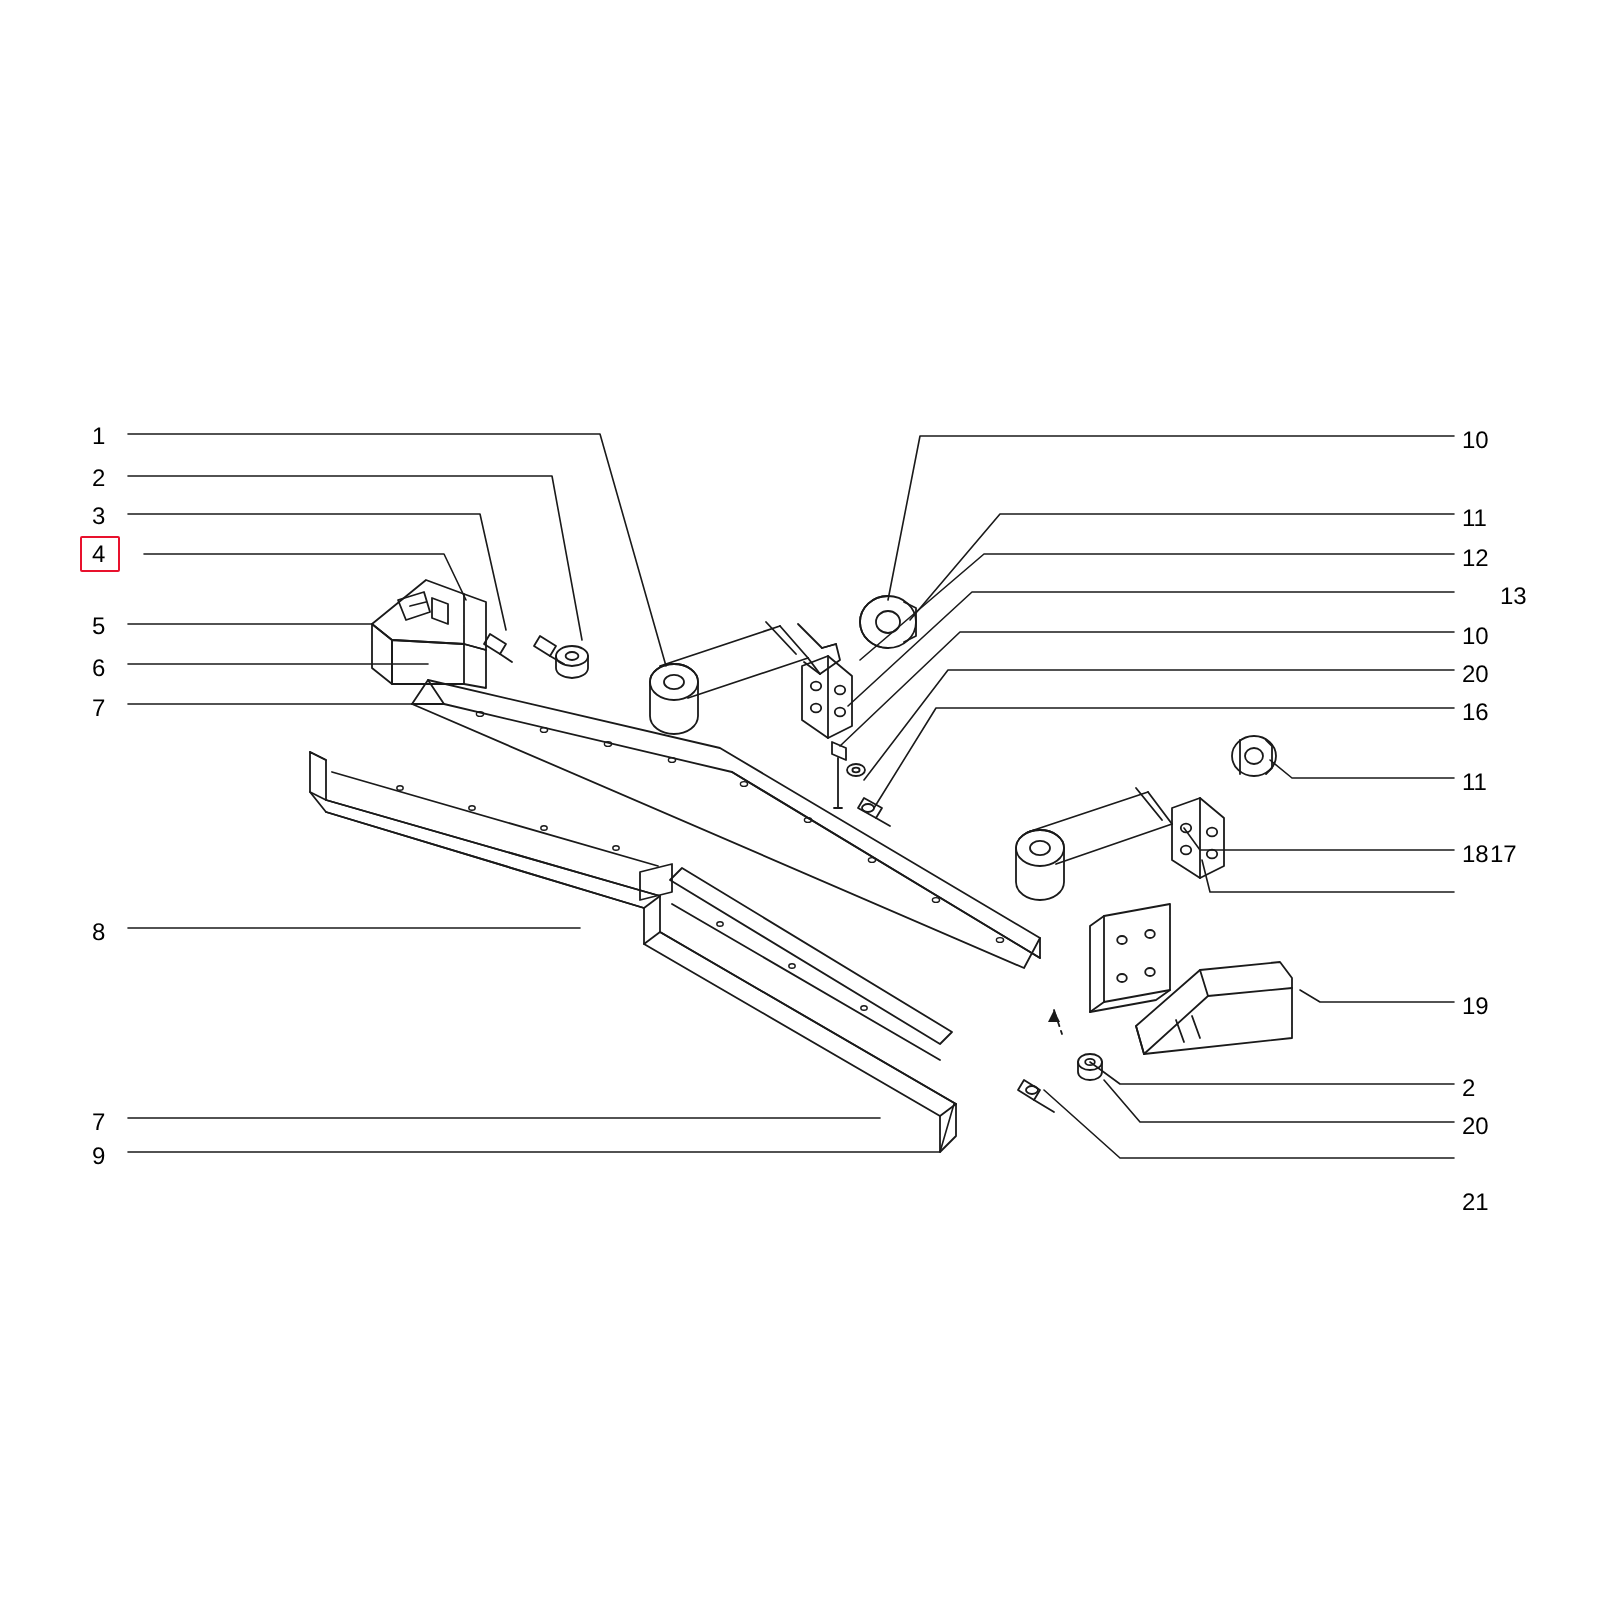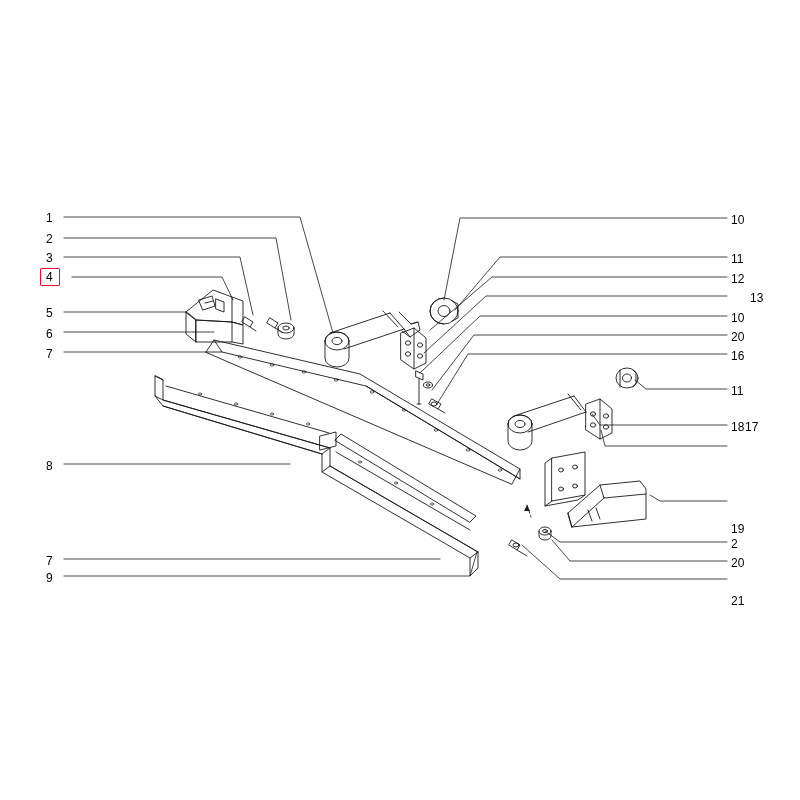--- a/index.html
+++ b/index.html
@@ -277,18 +277,18 @@
   <div class="callout-label right" style="left:731px; top:213px;">10</div>
   <div class="callout-label right" style="left:731px; top:252px;">11</div>
   <div class="callout-label right" style="left:731px; top:272px;">12</div>
   <div class="callout-label right" style="left:731px; top:291px;margin-left:19px;">13</div>
   <div class="callout-label right" style="left:731px; top:311px;">10</div>
   <div class="callout-label right" style="left:731px; top:330px;">20</div>
   <div class="callout-label right" style="left:731px; top:349px;">16</div>
   <div class="callout-label right" style="left:731px; top:384px;">11</div>
   <div class="callout-label right" style="left:731px; top:420px;margin-left:14px;">17</div>
   <div class="callout-label right" style="left:731px; top:420px;">18</div>
-  <div class="callout-label right" style="left:731px; top:522px;">19</div>
+  <div class="callout-label right" style="left:731px; top:496px;">19</div>
   <div class="callout-label right" style="left:731px; top:537px;">2</div>
   <div class="callout-label right" style="left:731px; top:556px;">20</div>
   <div class="callout-label right" style="left:731px; top:594px;">21</div>
 
 </div>
 
 </body></html>

